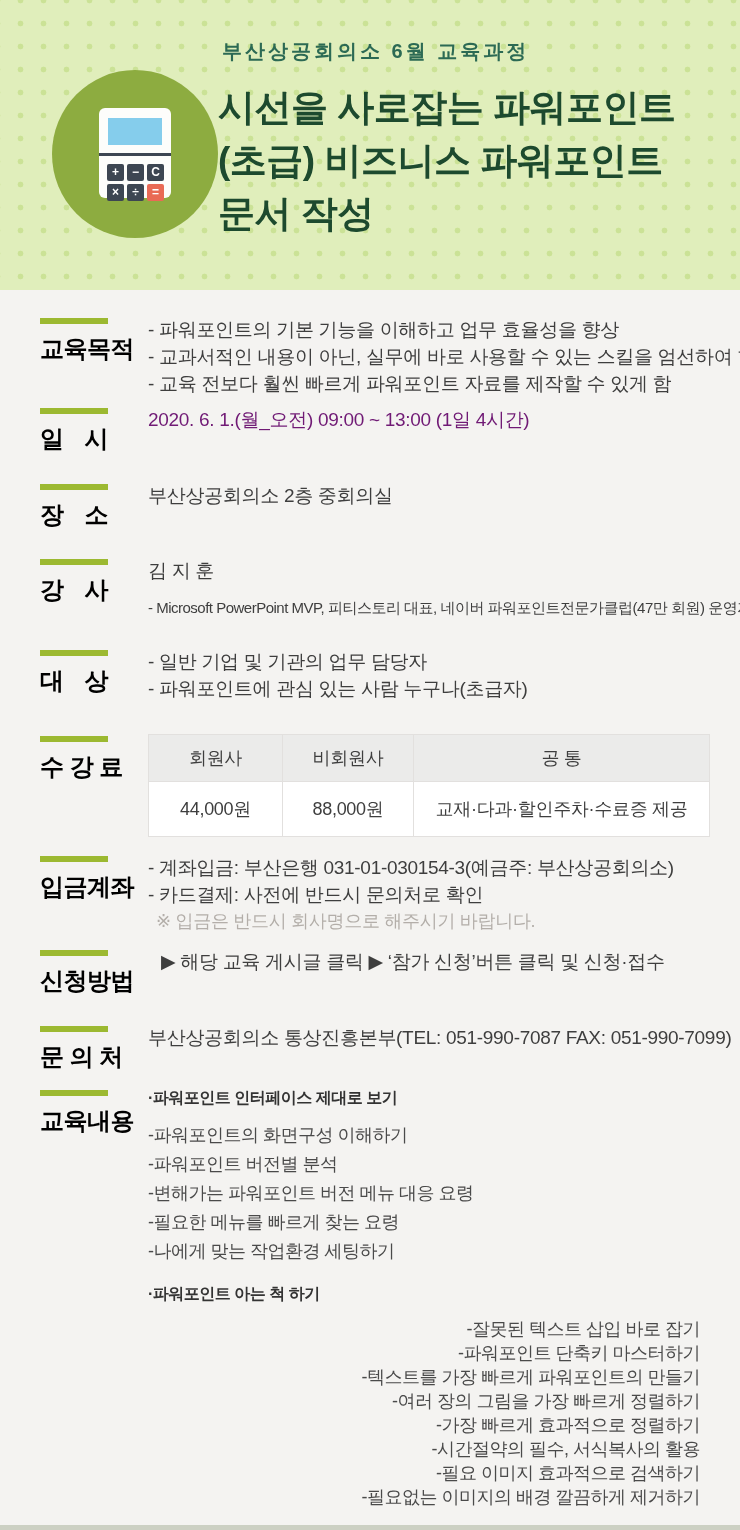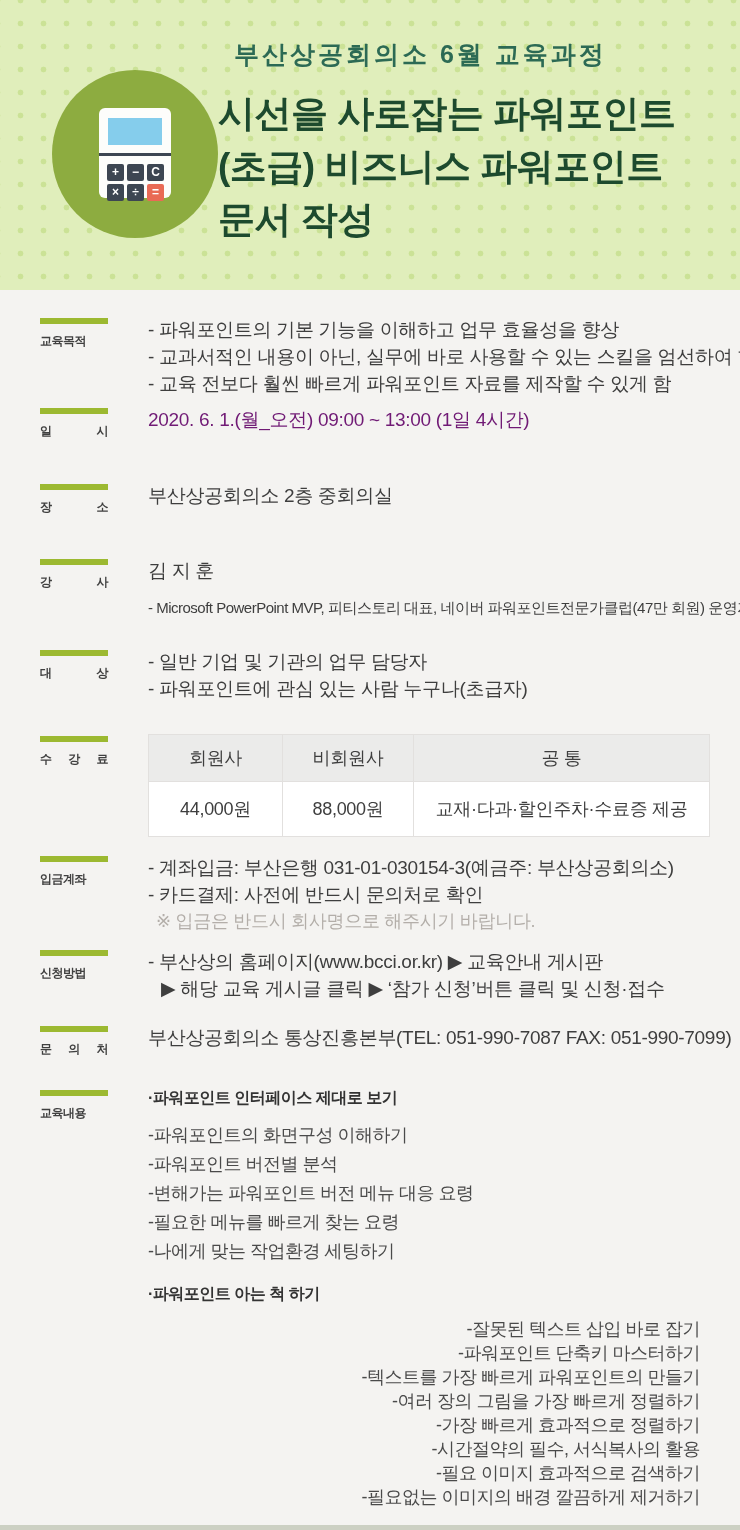--- a/index.html
+++ b/index.html
@@ -29,33 +29,33 @@
     position:absolute;left:8px;top:56px;width:58px;
     display:grid;grid-template-columns:repeat(3,17px);grid-auto-rows:17px;gap:3px 3px;
   }
   .calc-key{
     background:#3d4652;color:#ffffff;font-weight:bold;font-size:12px;
     line-height:17px;text-align:center;border-radius:2px;
   }
   .calc-key.eq{background:#e96a55;}
   .hero-text{position:absolute;left:218px;top:38px;width:500px;}
   .eyebrow{
-    color:#2c6a54;font-size:25px;font-weight:bold;letter-spacing:3px;
-    margin:0 0 16px 16px;
+    color:#2c6a54;font-size:20px;font-weight:bold;letter-spacing:3px;
+    margin:0 0 16px 4px;
   }
   .title{
     color:#1d4a2e;font-size:37px;font-weight:800;line-height:53px;
     margin:0;letter-spacing:-0.5px;
   }
   
   .sec{position:absolute;left:40px;width:660px;}
   .label-col{position:absolute;left:0;top:0;width:68px;}
   .bar{width:68px;height:6px;background:#9cb931;margin-top:8px;}
   .label{
-    margin-top:9px;color:#404040;font-weight:bold;font-size:12px;
+    margin-top:9px;color:#000000;font-weight:bold;font-size:24px;
     letter-spacing:-0.5px;white-space:nowrap;
     text-align:justify;text-align-last:justify;width:68px;
   }
   .content{position:absolute;left:108px;top:0;width:552px;padding-top:6px;}
   .line{font-size:19px;color:#3e3e3e;line-height:27px;letter-spacing:-0.3px;white-space:nowrap;}
   .red{color:#701a75;}
   .sub{font-size:15px;color:#3e3e3e;letter-spacing:-0.5px;margin-top:15px;white-space:nowrap;}
   .note{font-size:18px;color:#b3aea9;line-height:27px;letter-spacing:-0.3px;padding-left:8px;white-space:nowrap;}
   .indent2{padding-left:13px;}
   
@@ -197,21 +197,20 @@
       <div class="note">※ 입금은 반드시 회사명으로 해주시기 바랍니다.</div>
     </div>
   </section>
 
   <section class="sec" style="top:942px">
     <div class="label-col">
       <div class="bar"></div>
       <div class="label">신청방법</div>
     </div>
     <div class="content">
-      <div class="line">- 부산상의 홈페이지(www.bcci.or.kr) ▶ 교육안내 게시판</div>
       <div class="line indent2">▶ 해당 교육 게시글 클릭 ▶ ‘참가 신청’버튼 클릭 및 신청·접수</div>
     </div>
   </section>
 
   <section class="sec" style="top:1018px">
     <div class="label-col">
       <div class="bar"></div>
       <div class="label">문 의 처</div>
     </div>
     <div class="content">

